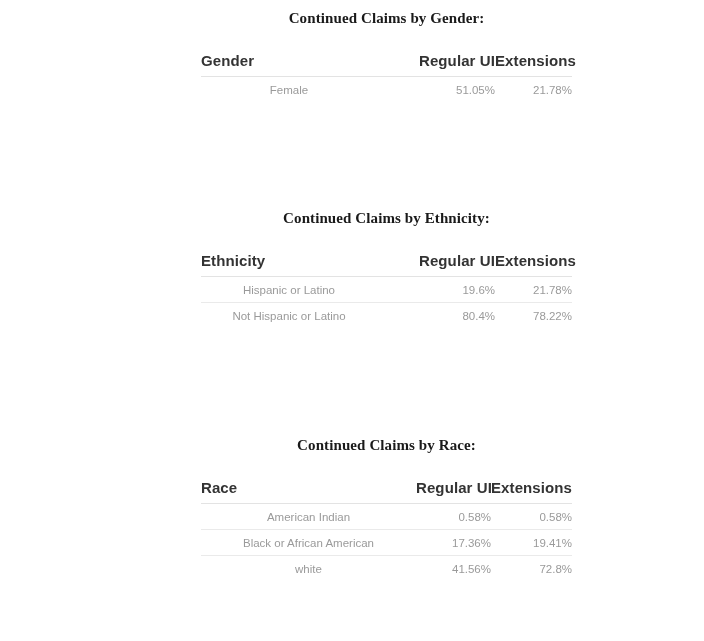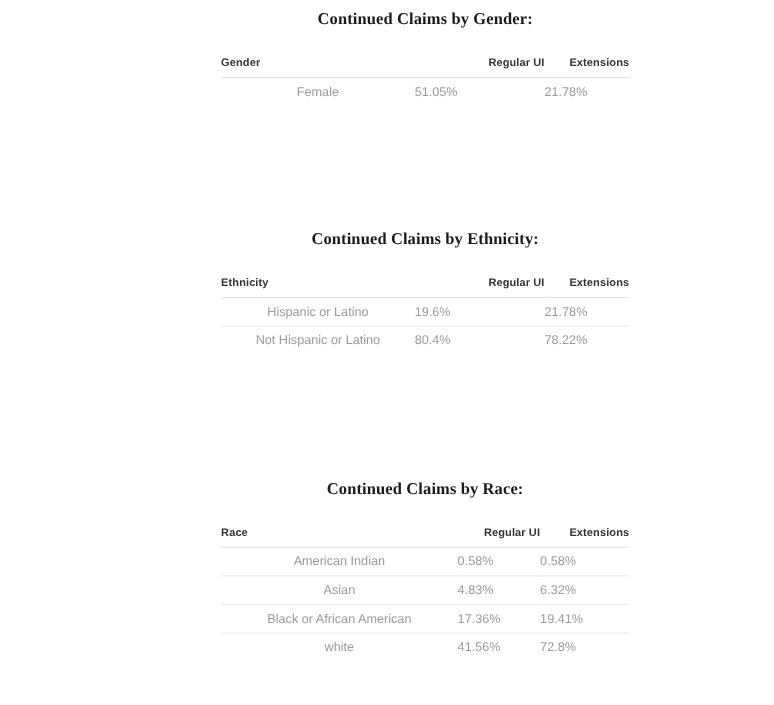--- a/index.html
+++ b/index.html
@@ -36,37 +36,37 @@
     line-height: 20px;
     letter-spacing: 0.1px;
   }
   table.data-table {
     width: 371px;
     border-collapse: collapse;
     table-layout: fixed;
     margin: 0;
   }
   table.data-table th {
-    font-size: 10px;
+    font-size: 15px;
     font-weight: bold;
     color: #333333;
     text-align: right;
     padding: 0 0 7px 0;
     border-bottom: 1px solid #e3e3e3;
     vertical-align: bottom;
     letter-spacing: 0.1px;
     white-space: nowrap;
   }
   table.data-table th.col-label {
     text-align: left;
   }
   table.data-table td {
     font-size: 11.5px;
     color: #9a9a9a;
-    text-align: left;
+    text-align: right;
     padding: 7px 0 6px 0;
     border-bottom: 1px solid #eaeaea;
     vertical-align: middle;
     white-space: nowrap;
   }
   table.data-table td.col-label {
     text-align: center;
   }
   table.data-table tbody tr:last-child td {
     border-bottom: none;
@@ -168,25 +168,20 @@
             <th>Extensions</th>
           </tr>
         </thead>
         <tbody>
           <tr>
             <td class="col-label">American Indian</td>
             <td>0.58%</td>
             <td>0.58%</td>
           </tr>
           <tr>
-            <td class="col-label">Asian</td>
-            <td>4.83%</td>
-            <td>6.32%</td>
-          </tr>
-          <tr>
             <td class="col-label">Black or African American</td>
             <td>17.36%</td>
             <td>19.41%</td>
           </tr>
           <tr>
             <td class="col-label">white</td>
             <td>41.56%</td>
             <td>72.8%</td>
           </tr>
         </tbody>

